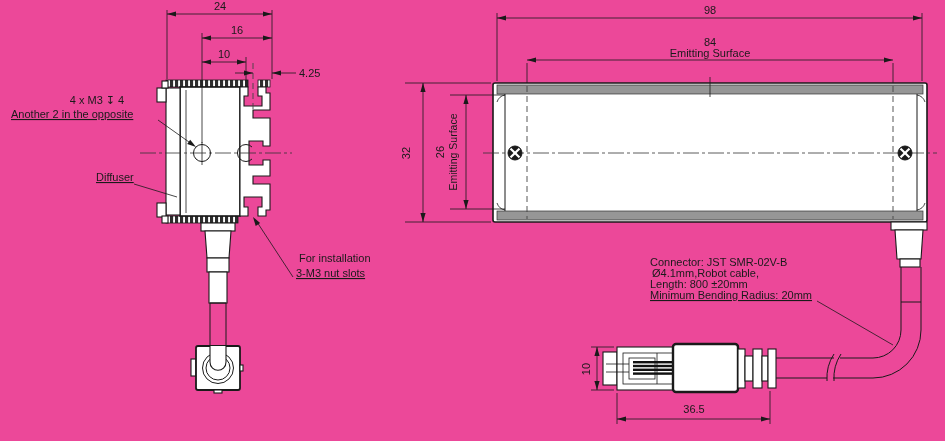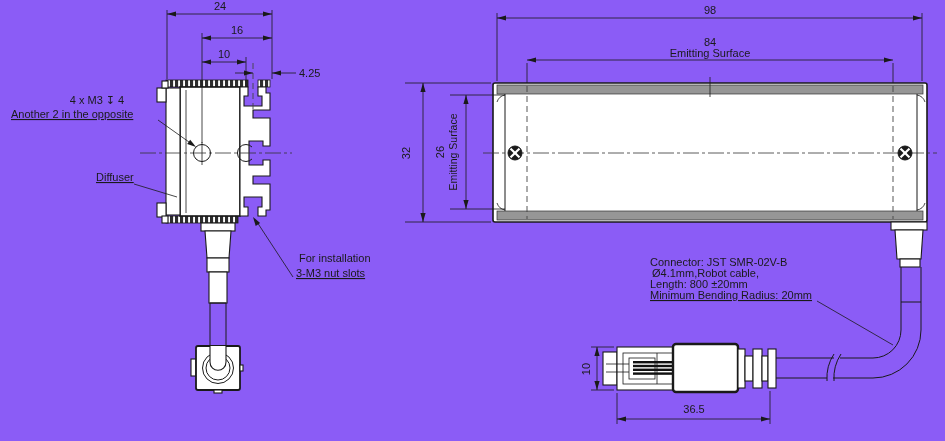--- a/index.html
+++ b/index.html
@@ -1,16 +1,16 @@
 <!DOCTYPE html>
 <html><head>
 <meta charset="utf-8">
 <style>
   html,body{margin:0;padding:0;background:#fff;}
-  .canvas{width:945px;height:441px;background:#8b5cf6;position:relative;overflow:hidden;}
+  .canvas{width:945px;height:441px;background:#ec4899;position:relative;overflow:hidden;}
   svg{display:block;}
   svg text{font-family:"Liberation Sans","DejaVu Sans",sans-serif;font-size:11px;fill:#1a1a1a;}
   svg text.sm{font-size:10.5px;}
   .ul{text-decoration:underline;}
   .ln{stroke:#1a1a1a;stroke-width:1;fill:none;}
   .thin{stroke:#1a1a1a;stroke-width:0.8;fill:none;}
   .thick{stroke:#1a1a1a;stroke-width:1.6;fill:#fff;}
   .wfill{fill:#fff;stroke:#1a1a1a;stroke-width:1.1;}
   .dash{stroke:#444;stroke-width:0.9;fill:none;stroke-dasharray:6 4;}
   .cline{stroke:#333;stroke-width:0.8;fill:none;stroke-dasharray:16 3 3 3;}

